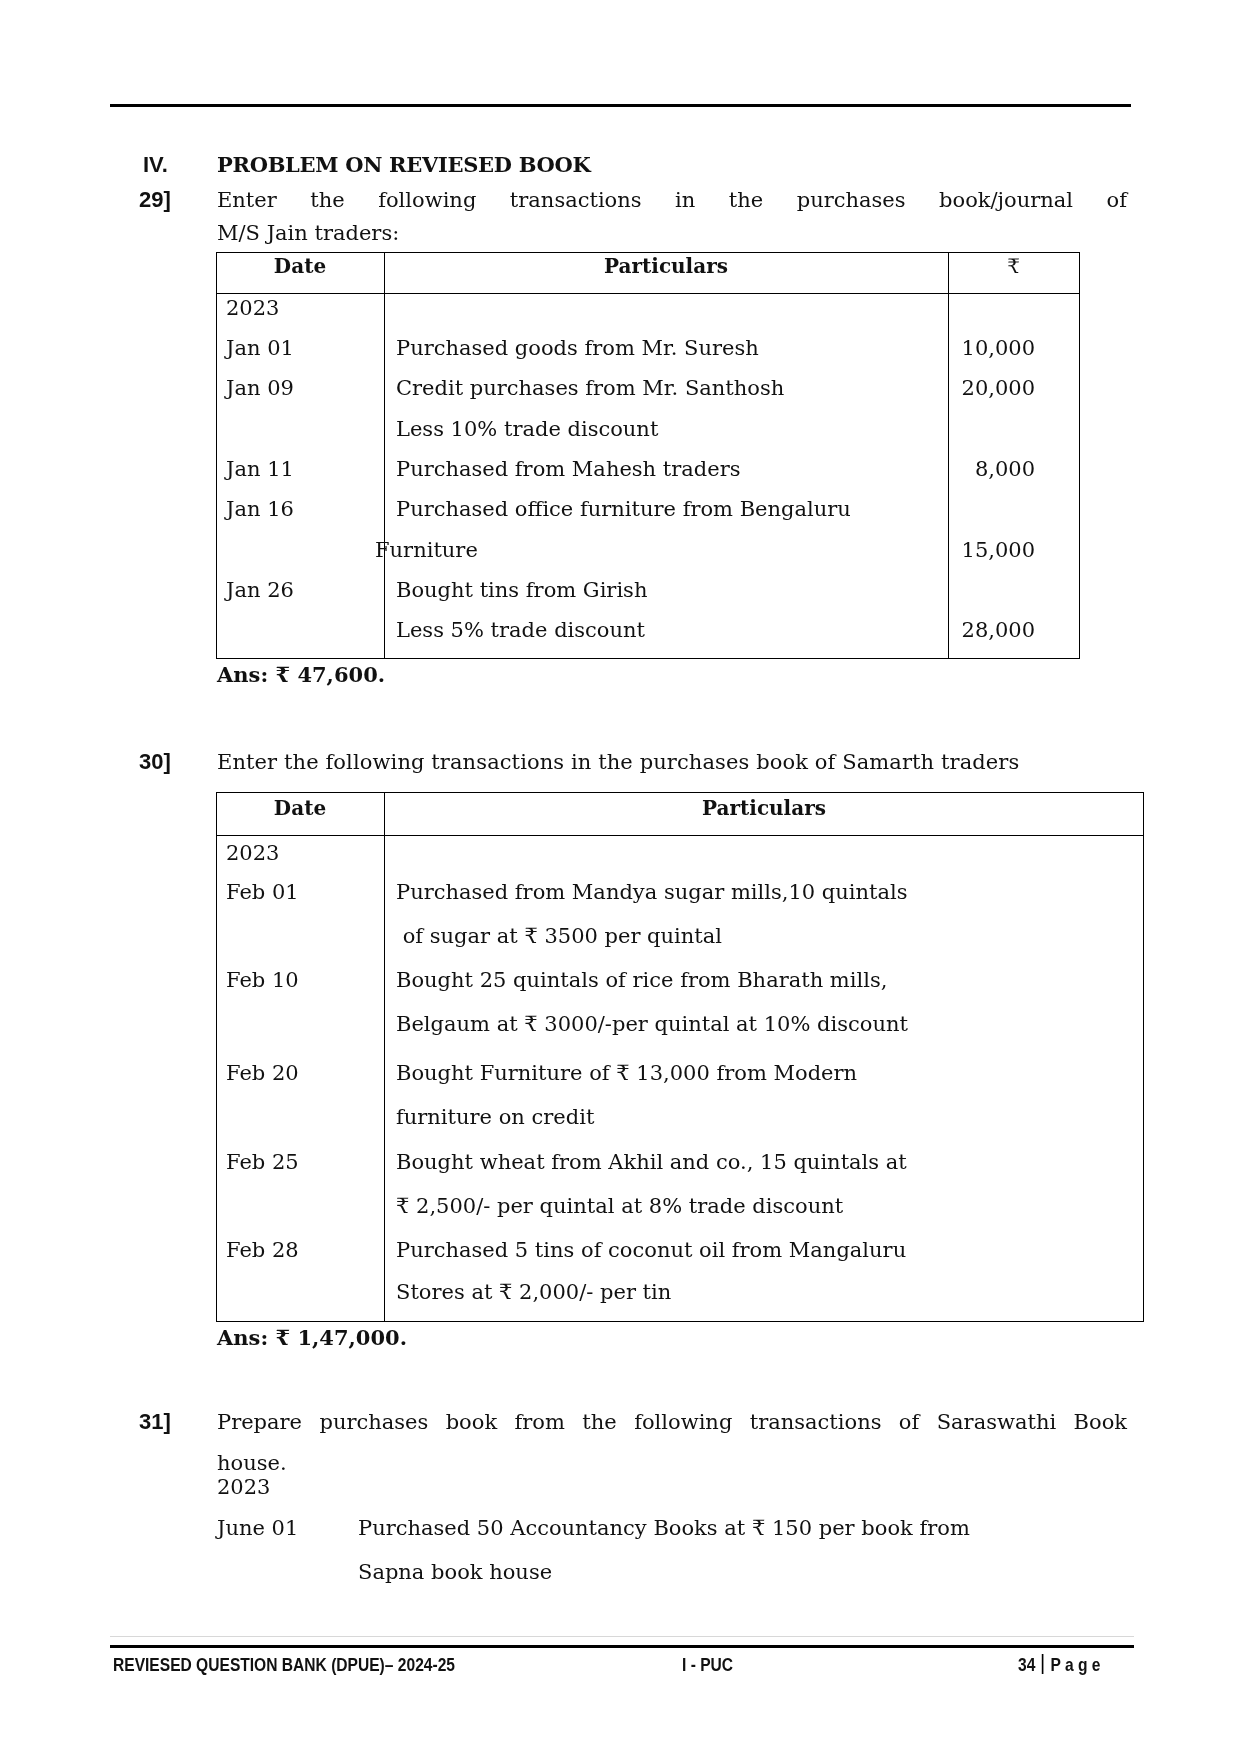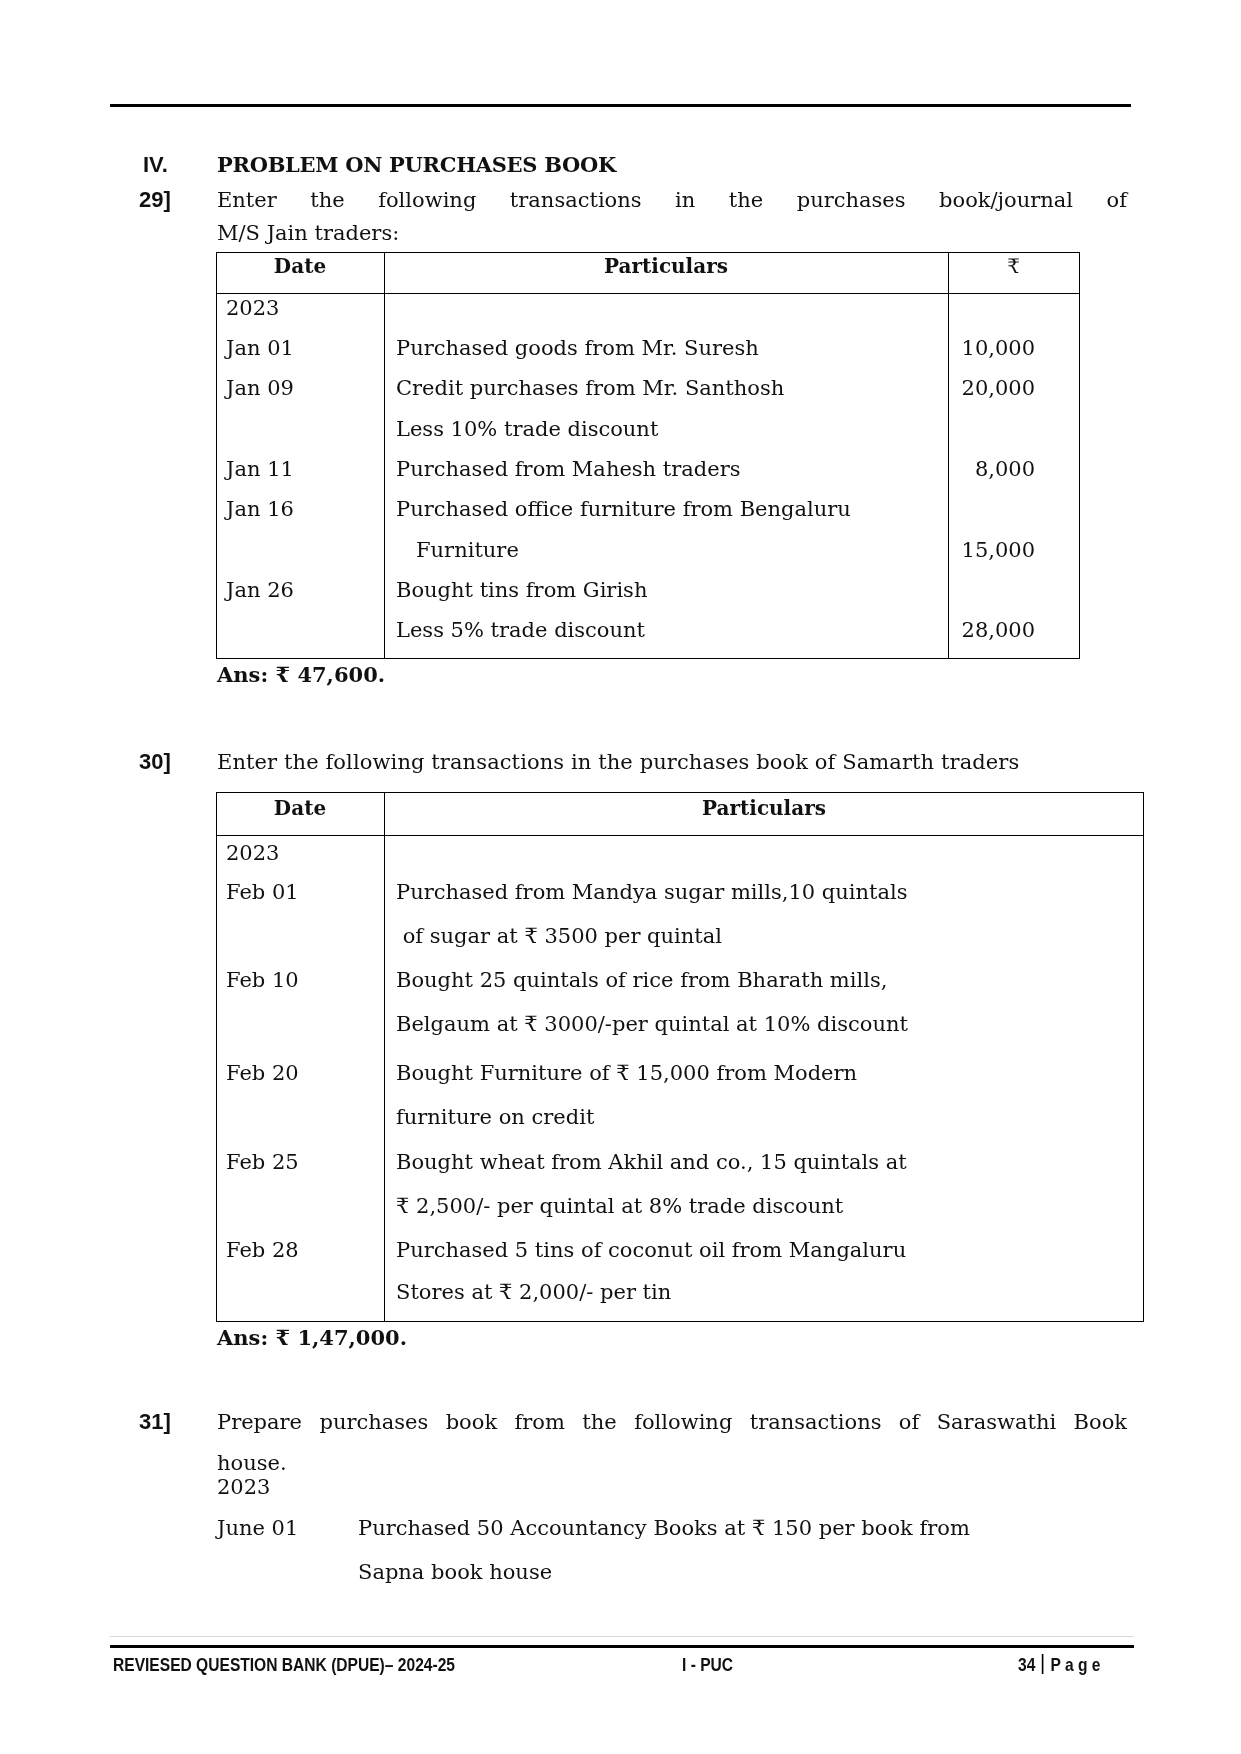--- a/index.html
+++ b/index.html
@@ -20,21 +20,21 @@
   .footer-grey { position: absolute; left: 110px; top: 1636px; width: 1024px; height: 1px; background: #d8d8d8; }
   .footer-rule { position: absolute; left: 110px; top: 1645px; width: 1024px; height: 3px; background: #000; }
   .footer-text { position: absolute; font-family: "Liberation Sans", sans-serif; font-weight: bold; font-size: 19px; line-height: 22px; transform: scaleX(0.82); transform-origin: left center; }
 </style>
 </head>
 <body>
 
 <div class="rule-top"></div>
 
 <div class="qnum" style="left:143px; top:152px;">IV.</div>
-<div class="abs heading" style="left:217px; top:152px; line-height:26px;">PROBLEM ON PURCHASES BOOK</div>
+<div class="abs heading" style="left:217px; top:152px; line-height:26px;">PROBLEM ON REVIESED BOOK</div>
 
 <div class="qnum" style="left:139px; top:187px;">29]</div>
 <div class="justify-line" style="top:187px;">Enter the following transactions in the purchases book/journal of</div>
 <div class="abs txt" style="left:217px; top:220px;">M/S Jain traders:</div>
 
 <div class="tbl" style="left:216px; top:252px; width:864px; height:407px;"></div>
 <div class="hline" style="left:216px; top:293px; width:864px;"></div>
 <div class="vline" style="left:384px; top:252px; height:407px;"></div>
 <div class="vline" style="left:948px; top:252px; height:407px;"></div>
 
@@ -61,21 +61,21 @@
 <div>
   <div class="cell" style="left:226px; top:456px;">Jan 11</div>
   <div class="cell" style="left:396px; top:456px;">Purchased from Mahesh traders</div>
   <div class="cell amt" style="left:948px; width:87px; top:456px;">8,000</div>
 </div>
 <div>
   <div class="cell" style="left:226px; top:496px;">Jan 16</div>
   <div class="cell" style="left:396px; top:496px;">Purchased office furniture from Bengaluru</div>
 </div>
 <div>
-  <div class="cell" style="left:416px; top:537px;">Furniture</div>
+  <div class="cell" style="left:375px; top:537px;">Furniture</div>
   <div class="cell amt" style="left:948px; width:87px; top:537px;">15,000</div>
 </div>
 <div>
   <div class="cell" style="left:226px; top:577px;">Jan 26</div>
   <div class="cell" style="left:396px; top:577px;">Bought tins from Girish</div>
 </div>
 <div>
   <div class="cell" style="left:396px; top:617px;">Less 5% trade discount</div>
   <div class="cell amt" style="left:948px; width:87px; top:617px;">28,000</div>
 </div>
@@ -107,21 +107,21 @@
 </div>
 <div>
   <div class="cell" style="left:226px; top:967px;">Feb 10</div>
   <div class="cell" style="left:396px; top:967px;">Bought 25 quintals of rice from Bharath mills,</div>
 </div>
 <div>
   <div class="cell" style="left:396px; top:1011px;">Belgaum at ₹ 3000/-per quintal at 10% discount</div>
 </div>
 <div>
   <div class="cell" style="left:226px; top:1060px;">Feb 20</div>
-  <div class="cell" style="left:396px; top:1060px;">Bought Furniture of ₹ 15,000 from Modern</div>
+  <div class="cell" style="left:396px; top:1060px;">Bought Furniture of ₹ 13,000 from Modern</div>
 </div>
 <div>
   <div class="cell" style="left:396px; top:1104px;">furniture on credit</div>
 </div>
 <div>
   <div class="cell" style="left:226px; top:1149px;">Feb 25</div>
   <div class="cell" style="left:396px; top:1149px;">Bought wheat from Akhil and co., 15 quintals at</div>
 </div>
 <div>
   <div class="cell" style="left:396px; top:1193px;">₹ 2,500/- per quintal at 8% trade discount</div>

